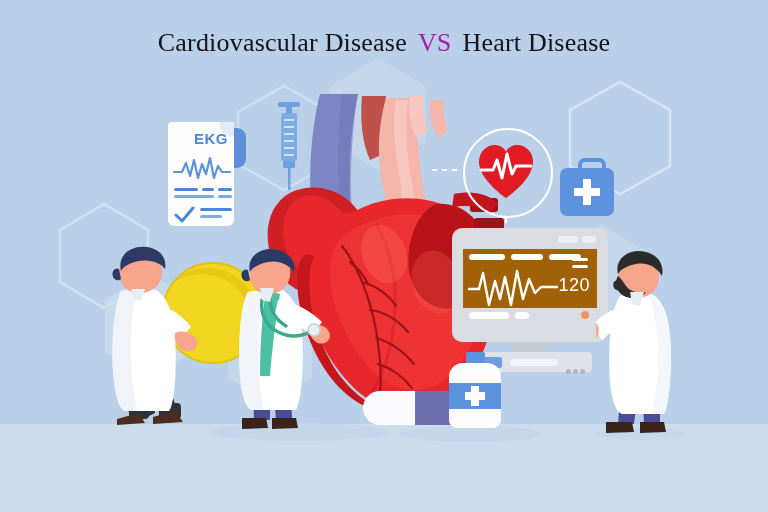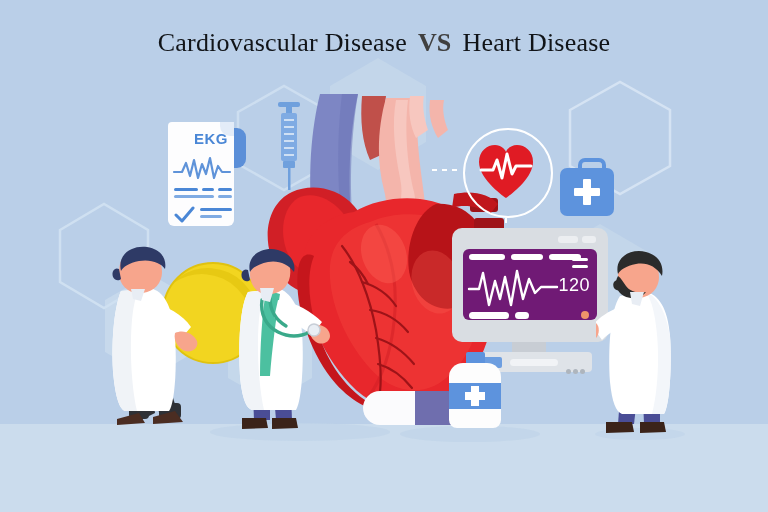--- a/index.html
+++ b/index.html
@@ -12,21 +12,21 @@
 
   
   .ground{position:absolute;left:0;top:424px;width:768px;height:88px;background:#cbdced;}
 
   
   .title{
     position:absolute;left:0;top:28px;width:768px;text-align:center;
     font-family:"Liberation Serif", serif;font-size:26px;color:#111418;
     letter-spacing:.2px;white-space:nowrap;
   }
-  .title .vs{color:#404040;font-weight:bold;padding:0 2px;margin-top:44px;}
+  .title .vs{color:#a21caf;font-weight:normal;padding:0 2px;margin-top:44px;}
   .title .sp{display:inline-block;width:9px;}
 
   
   .ekg{position:absolute;left:168px;top:122px;width:76px;height:104px;}
   .ekg-shadow{position:absolute;left:52px;top:6px;width:26px;height:40px;background:#5b8fd8;border-radius:5px 9px 9px 5px;}
   .ekg-paper{position:absolute;left:0;top:0;width:66px;height:104px;background:#fdfdfe;border-radius:4px 0 6px 6px;}
   .ekg-fold{position:absolute;left:52px;top:0;width:14px;height:14px;background:#e3ecf8;border-radius:0 0 0 10px;}
   .ekg-label{position:absolute;left:0;top:8px;width:60px;text-align:right;font-size:15px;font-weight:bold;color:#4a87d6;letter-spacing:.5px;font-family:"Liberation Sans",sans-serif;}
   .ekg-line{position:absolute;height:3px;background:#4a87d6;border-radius:2px;}
   .ekg-line.l2{background:#7fabe3;}
@@ -39,21 +39,21 @@
 
   
   .case{position:absolute;left:560px;top:168px;width:54px;height:48px;background:#5d93dd;border-radius:7px;}
   .case-handle{position:absolute;left:578px;top:158px;width:20px;height:14px;border:4px solid #5d93dd;border-bottom:none;border-radius:7px 7px 0 0;background:transparent;}
   .case .cross-v{position:absolute;left:23px;top:11px;width:8px;height:26px;background:#fff;border-radius:1px;}
   .case .cross-h{position:absolute;left:14px;top:20px;width:26px;height:8px;background:#fff;border-radius:1px;}
 
   
   .mon{position:absolute;left:452px;top:228px;width:156px;height:140px;}
   .mon-body{position:absolute;left:0;top:0;width:156px;height:114px;background:#d9dde2;border-radius:10px;}
-  .mon-screen{position:absolute;left:11px;top:21px;width:134px;height:71px;background:#701a75;border-radius:6px;}
+  .mon-screen{position:absolute;left:11px;top:21px;width:134px;height:59px;background:#a16207;border-radius:0;}
   .mon-topbar{position:absolute;background:#fff;border-radius:4px;height:6px;}
   .mon-btn{position:absolute;background:#eceef1;border-radius:3px;height:7px;}
   .mon-120{position:absolute;right:7px;top:26px;color:#ffffff;font-size:18px;font-family:"Liberation Sans",sans-serif;letter-spacing:.5px;}
   .mon-dash{position:absolute;right:9px;top:14px;width:17px;height:3px;background:#fff;border-radius:2px;}
   .mon-pillbar{position:absolute;background:#fff;border-radius:4px;height:7px;}
   .mon-dot{position:absolute;width:8px;height:8px;border-radius:50%;background:#f0956a;}
   .mon-neck{position:absolute;left:60px;top:114px;width:34px;height:14px;background:#c8cdd4;}
   .mon-base{position:absolute;left:18px;top:124px;width:122px;height:20px;background:#dfe3e8;border-radius:4px;}
   .mon-blue{position:absolute;left:28px;top:129px;width:22px;height:11px;background:#6d9ee0;border-radius:2px;}
   .mon-grey{position:absolute;left:58px;top:131px;width:48px;height:7px;background:#f1f3f6;border-radius:4px;}

